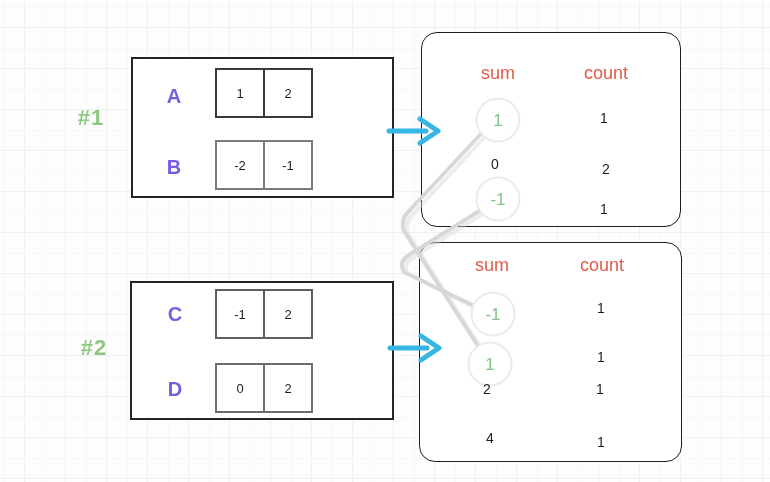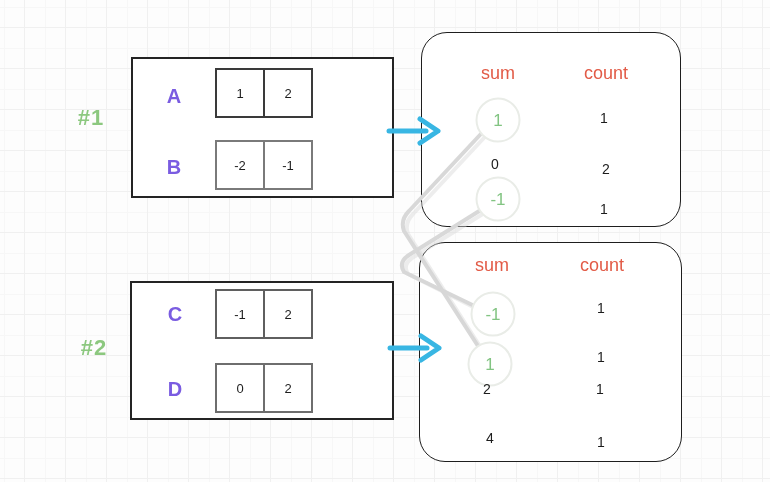--- a/index.html
+++ b/index.html
@@ -37,21 +37,21 @@
     width:50px;height:50px;box-sizing:border-box;
     border:2px solid var(--cb,#3a3a3a);background:#fff;
     display:flex;align-items:center;justify-content:center;
     font-size:13px;color:#1d1d1d;
   }
   .cell + .cell{margin-left:-2px;}
 
   
   .table-box{
     position:absolute;background:#ffffff;
-    border:1.8px solid #1e1e1e;border-radius:26px;box-sizing:border-box;
+    border:1.8px solid #1e1e1e;border-radius:16px;box-sizing:border-box;
   }
   .hdr{font-size:18px;font-weight:500;color:#e25b47;z-index:3;}
   .val{
     width:44px;height:44px;margin:0;
     display:flex;align-items:center;justify-content:center;
     font-size:14px;color:#1c1c1c;z-index:3;
   }
   .val.circled{
     width:41px;height:41px;border-radius:50%;
     border:2px solid #e9ece7;background:#fff;

